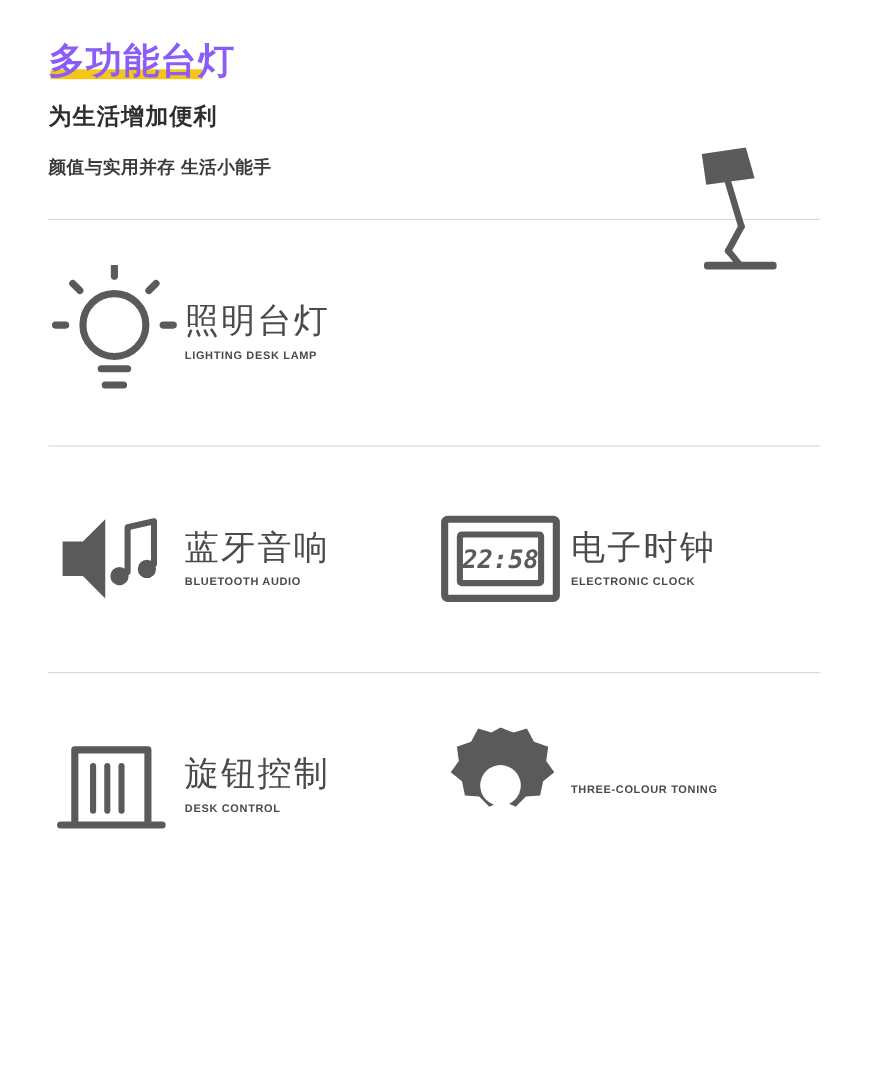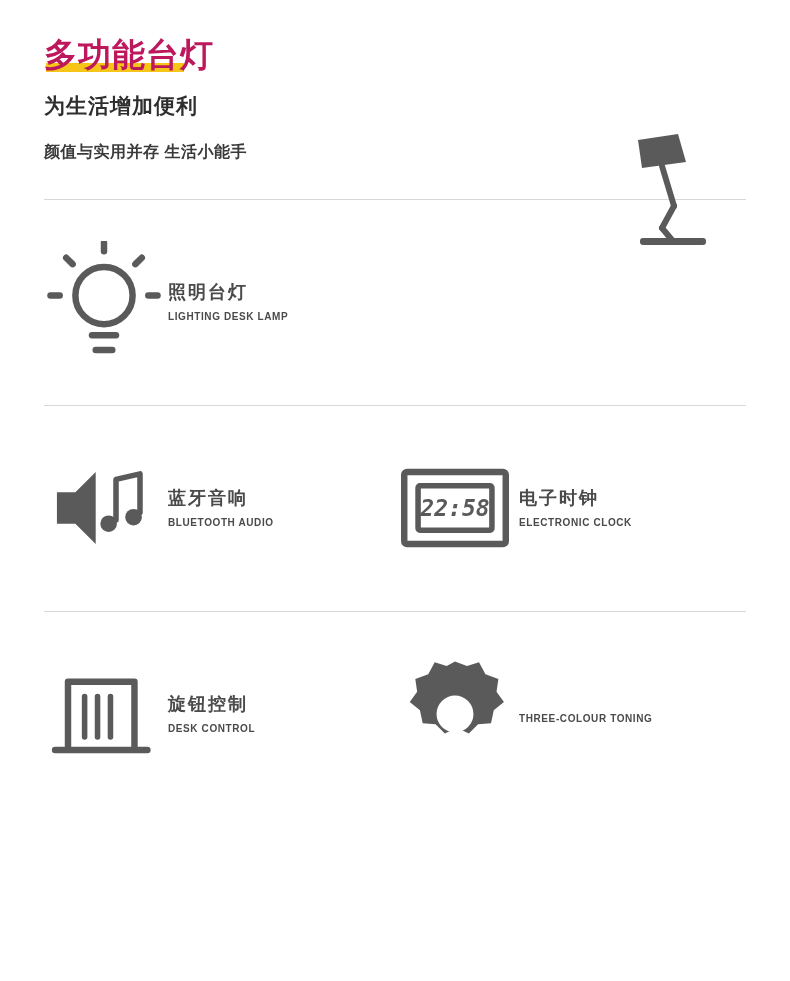--- a/index.html
+++ b/index.html
@@ -41,21 +41,21 @@
     height: 9px;
     background: #f5c518;
     z-index: 0;
   }
   .title {
     position: relative;
     z-index: 1;
     font-size: 33px;
     font-weight: bold;
     letter-spacing: 1px;
-    color: #be185d;
+    color: #8b5cf6;
     line-height: 1.15;
   }
 
   .subtitle {
     margin-top: 18px;
     font-size: 21px;
     font-weight: bold;
     color: #2e2e2e;
     letter-spacing: 1px;
   }
@@ -102,22 +102,22 @@
     min-width: 120px;
     display: flex;
     align-items: center;
     justify-content: center;
     font-style: italic;
   }
   .cell .texts {
     margin-left: 4px;
   }
   .cell .name-cn {
-    font-size: 18px;
-    font-weight: bold;
+    font-size: 31px;
+    font-weight: normal;
     color: #4a4a4a;
     letter-spacing: 2px;
     line-height: 1.1;
   }
   .cell .name-en {
     margin-top: 9px;
     font-size: 10px;
     font-weight: bold;
     color: #4a4a4a;
     letter-spacing: 0.6px;

